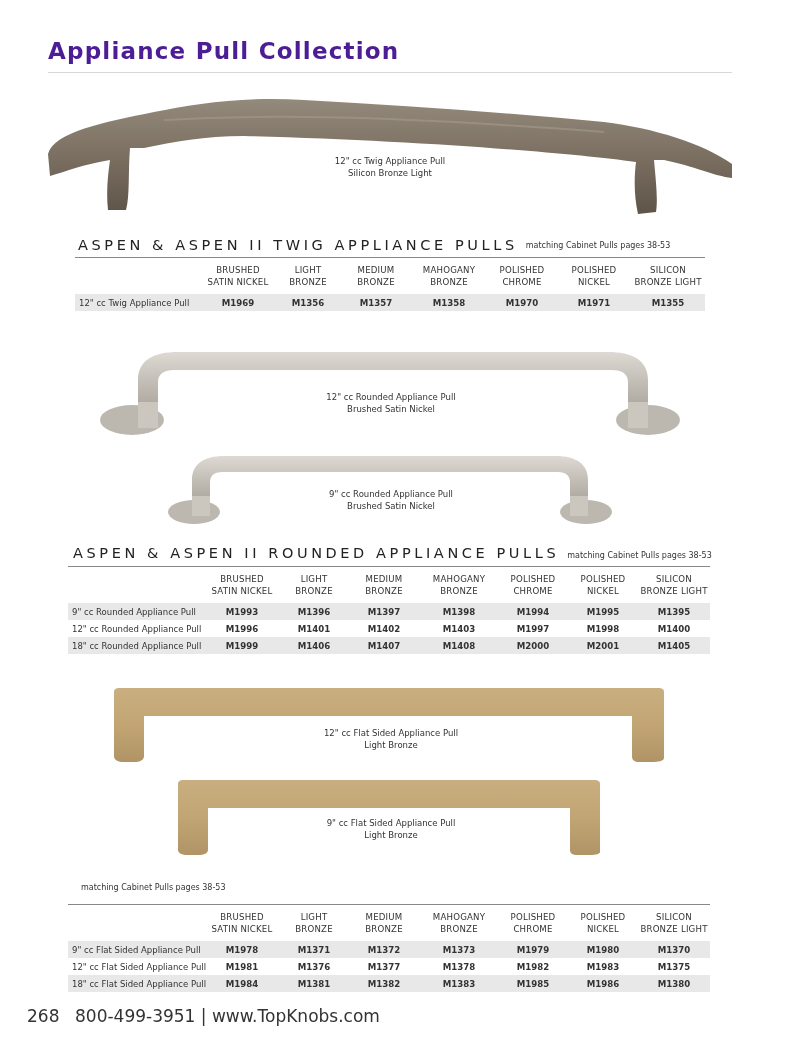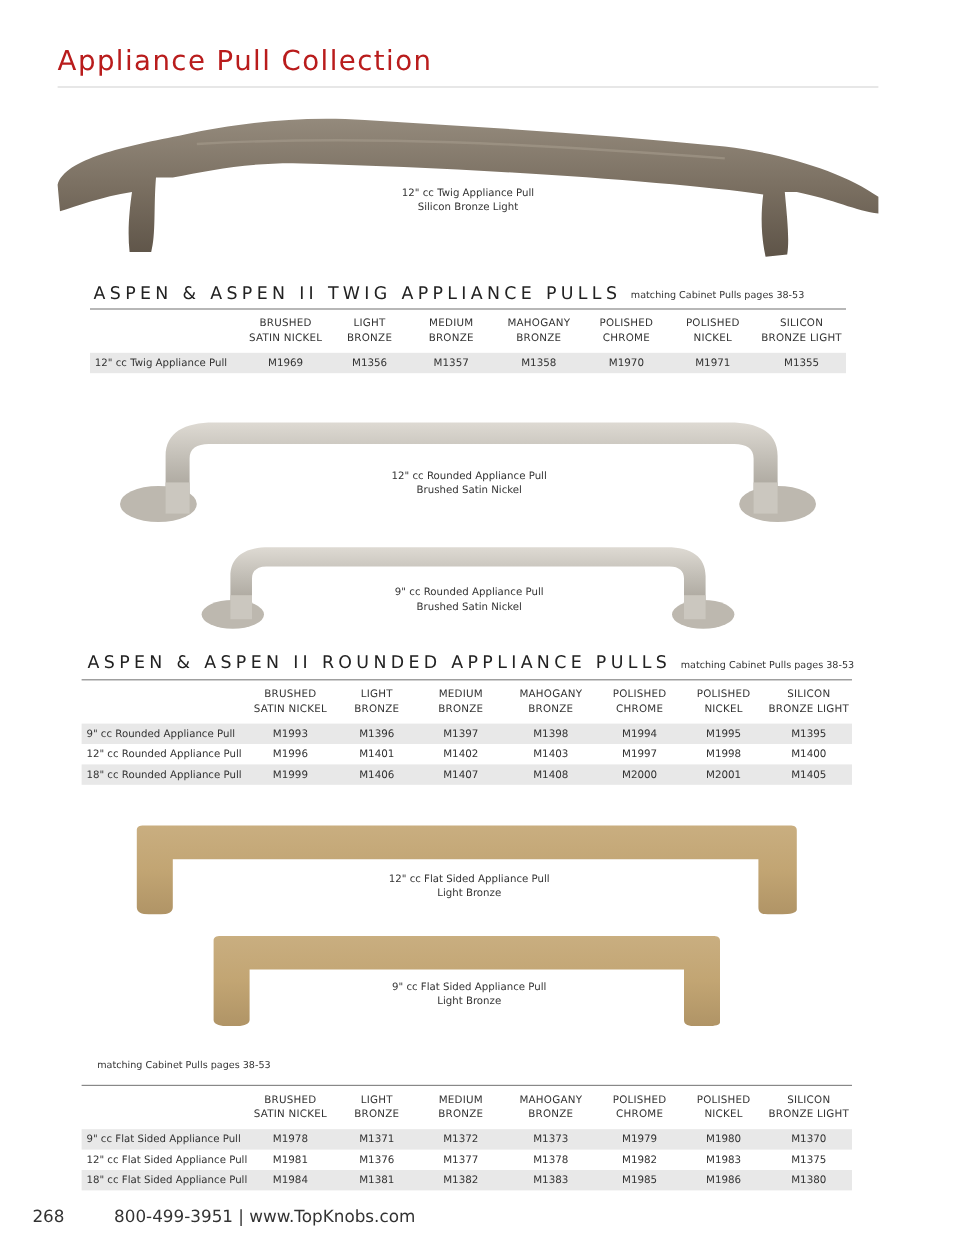--- a/index.html
+++ b/index.html
@@ -1,39 +1,39 @@
 <!DOCTYPE html>
 <html><head>
 <meta charset="utf-8">
 <style>
   html, body { margin: 0; padding: 0; background: #ffffff; }
   body { width: 804px; height: 1044px; position: relative; overflow: hidden;
          font-family: "DejaVu Sans", sans-serif; color: #333; }
   .page-title { position: absolute; left: 48px; top: 38px; font-size: 23px; letter-spacing: 1.2px;
-                color: #b91c1c; font-weight: 400; }
+                color: #4c1d95; font-weight: 700; }
   .title-rule { position: absolute; left: 48px; top: 72px; width: 684px; height: 1px; background: #d8d8d8; }
 
   .product-img { position: absolute; }
   .caption { position: absolute; width: 240px; text-align: center; font-size: 8.5px; line-height: 12px; color: #333; }
   .caption div { white-space: nowrap; }
 
   .section-head { position: absolute; display: flex; align-items: baseline; white-space: nowrap; }
   .section-title { font-size: 14.5px; letter-spacing: 3.6px; color: #222; }
   .section-note { font-size: 8px; color: #333; margin-left: 8px; letter-spacing: 0; }
   .section-rule { position: absolute; height: 1px; background: #888; }
 
   .table { position: absolute; }
   .thead { display: flex; height: 30px; justify-content: flex-end; }
   .th { font-size: 8.6px; line-height: 12px; text-align: center; color: #333; letter-spacing: 0.2px; }
   .trow { display: flex; height: 17px; align-items: center; }
   .trow.shade { background: #e8e8e8; }
   .td-label { font-size: 8.5px; color: #333; white-space: nowrap; padding-left: 4px; box-sizing: border-box; }
-  .td { font-size: 8.6px; color: #333; text-align: center; }
-
-  .footer { position: absolute; top: 1006px; left: 27px; font-size: 14px; color: #333; display: flex; gap: 20px; }
+  .td { font-size: 8.6px; color: #333; text-align: center; font-weight: bold; }
+
+  .footer { position: absolute; top: 1006px; left: 27px; font-size: 17px; color: #333; display: flex; }
   .footer .pg { width: 48px; }
 </style>
 </head>
 <body>
 
 <div class="page-title">Appliance Pull Collection</div>
 <div class="title-rule"></div>
 
 <svg class="product-img" style="left:44px; top:92px;" width="692" height="128" viewBox="0 0 692 128">
   <defs>

